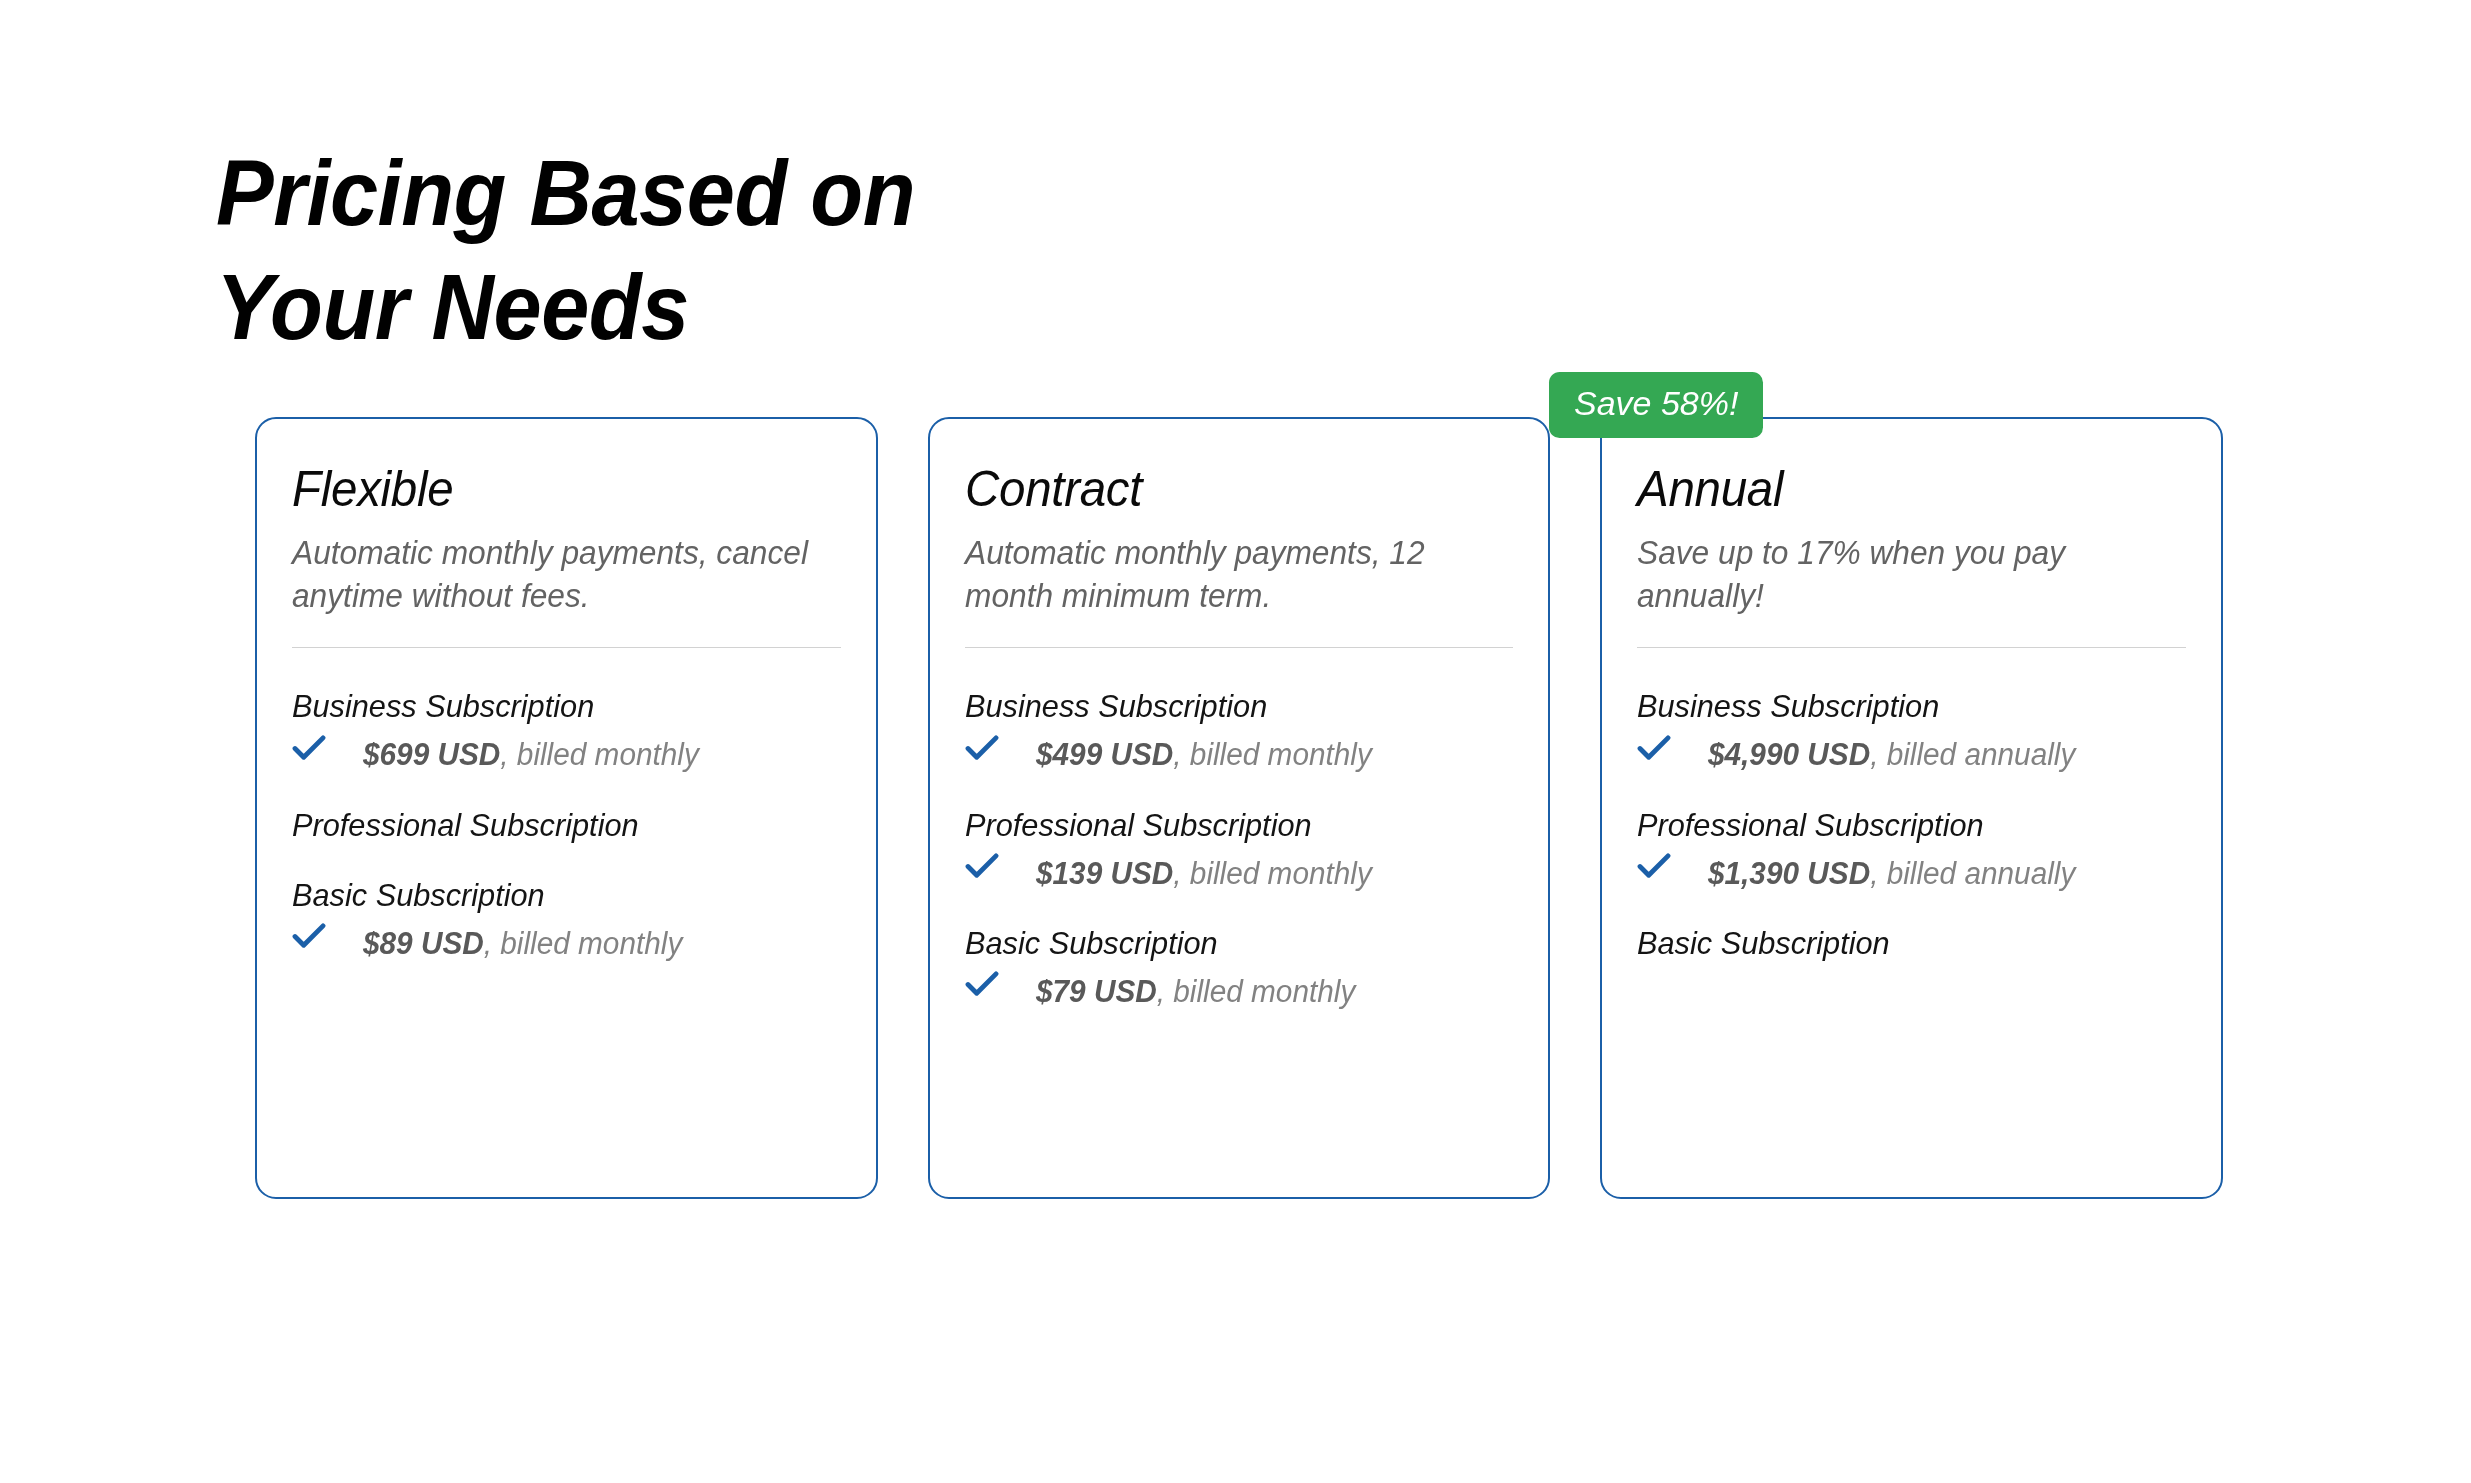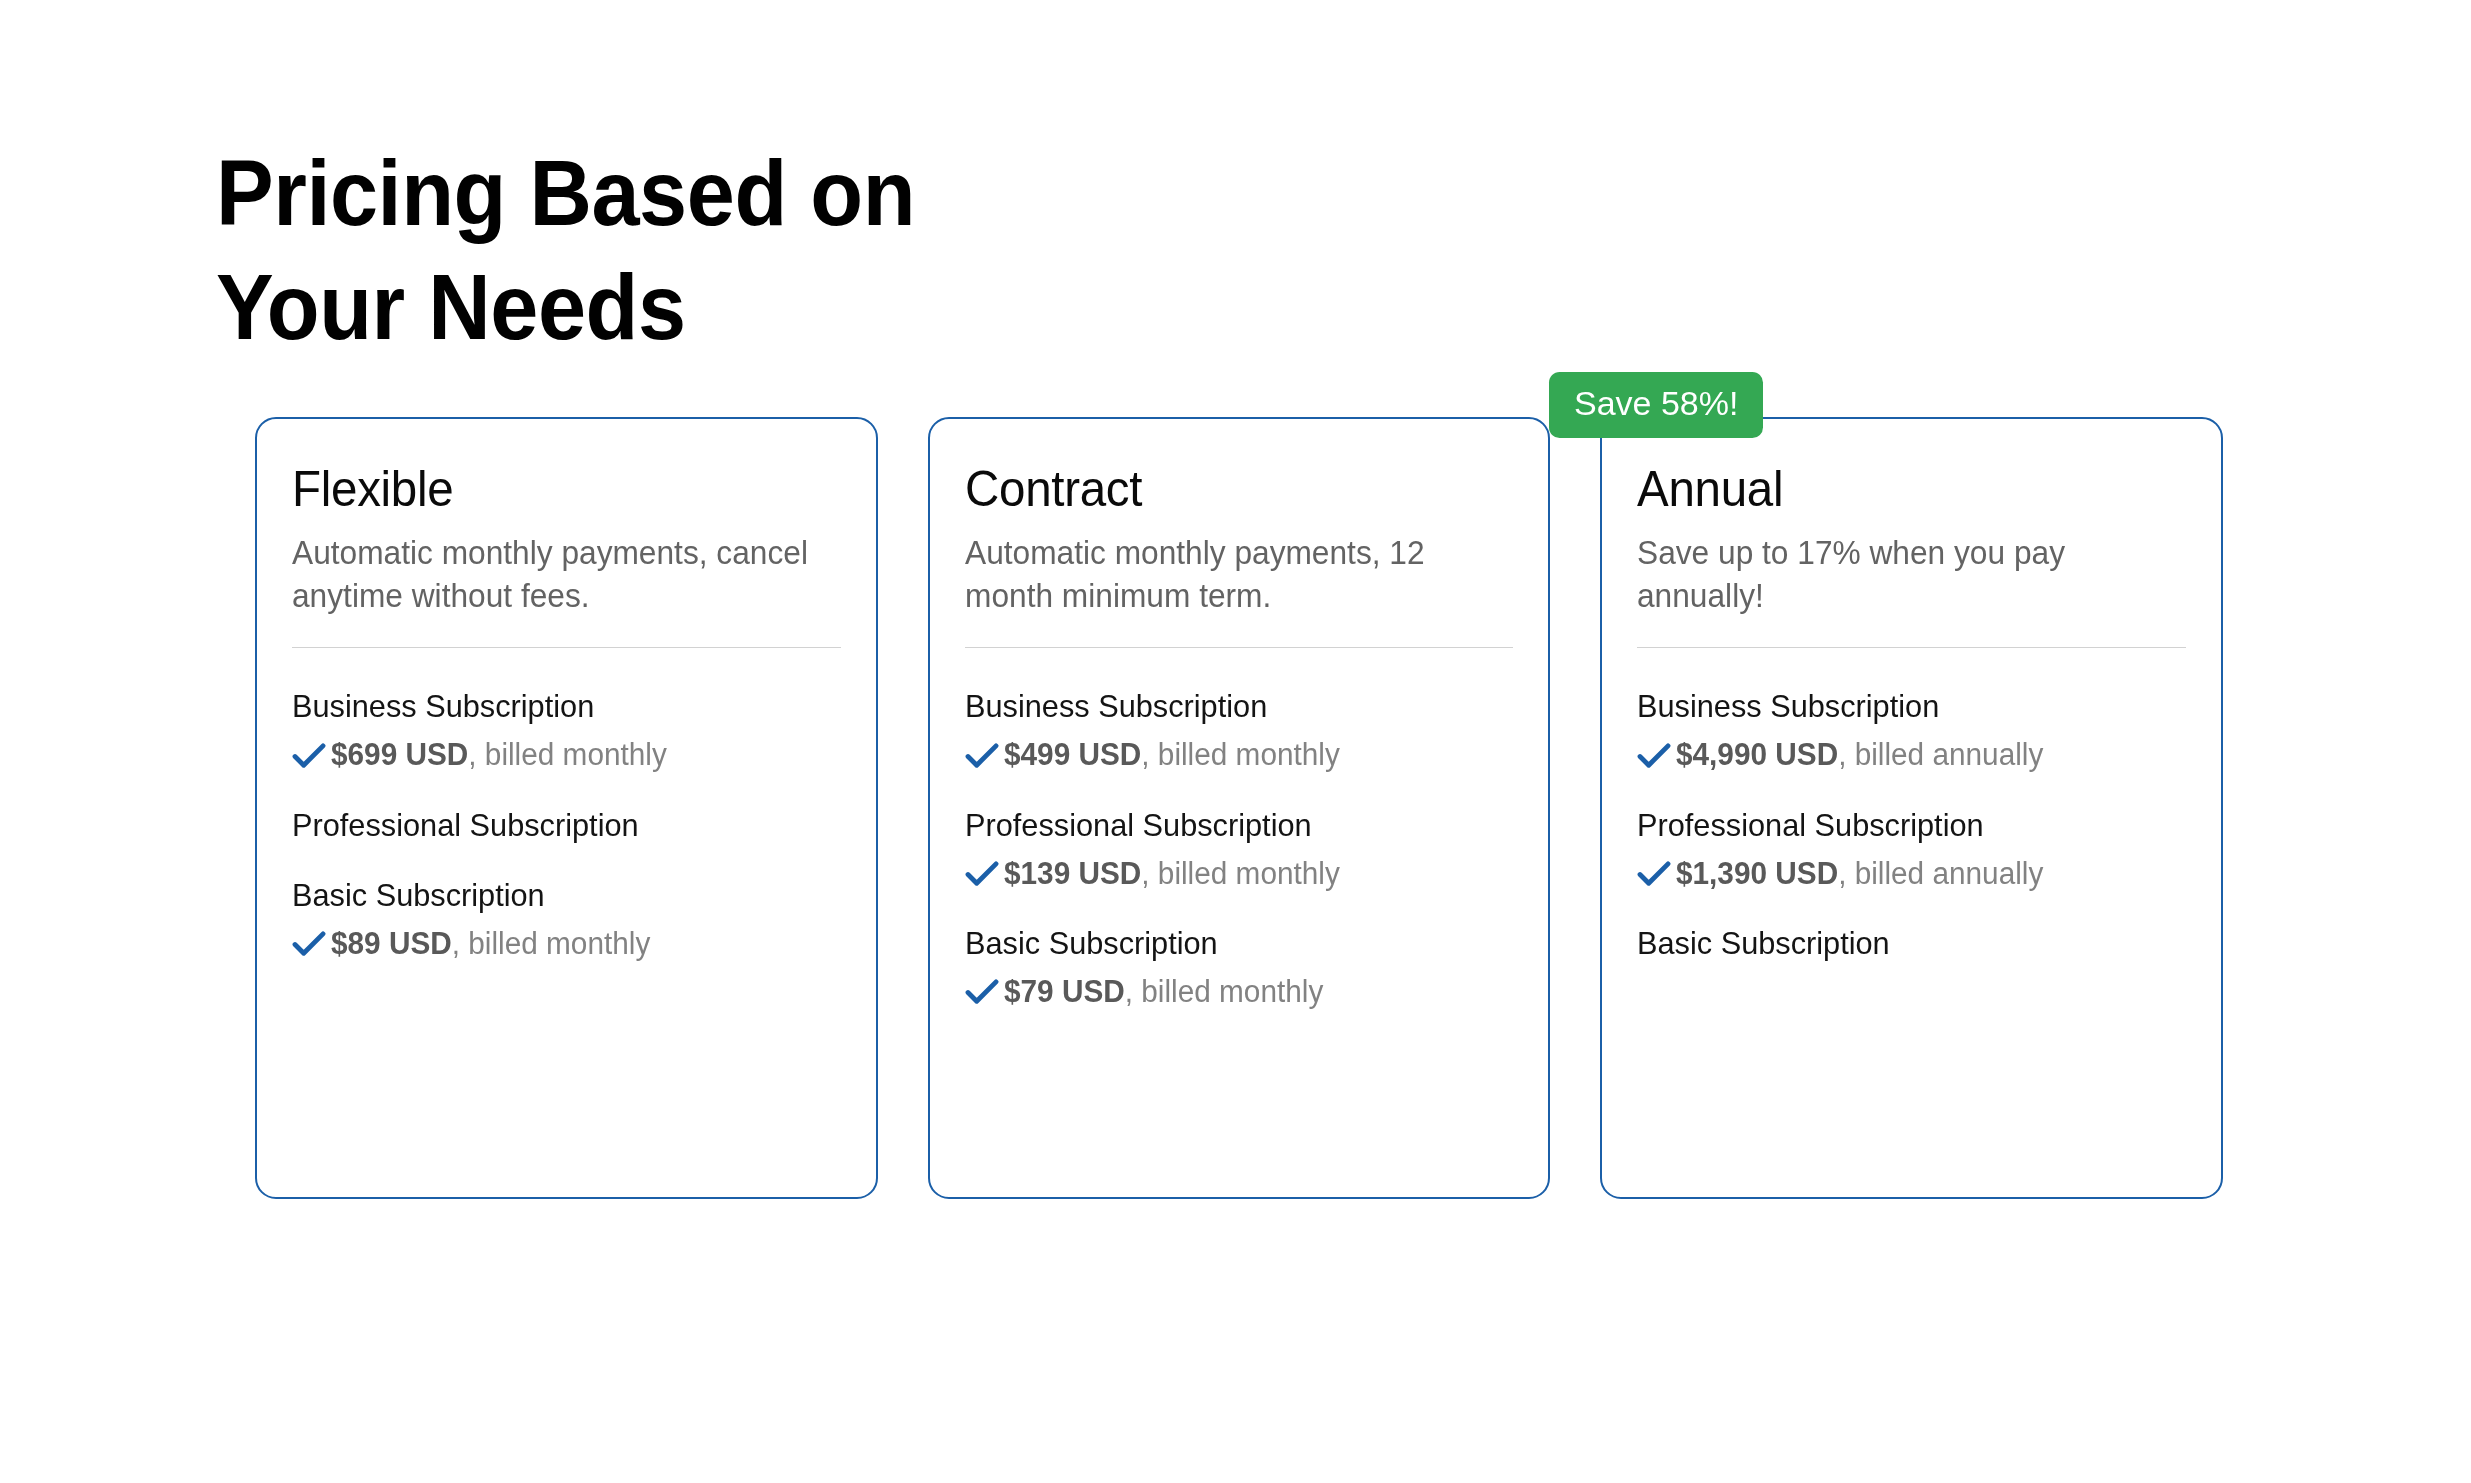--- a/index.html
+++ b/index.html
@@ -12,20 +12,21 @@
     background: #ffffff;
     font-family: "Liberation Sans", sans-serif;
     -webkit-font-smoothing: antialiased;
     overflow: hidden;
   }
 
   .page {
     position: relative;
     width: 2472px;
     height: 1483px;
+    font-style: italic;
   }
 
   
   .page-title {
     position: absolute;
     left: 216px;
     top: 75px;
     width: 1352px;
     font-size: 93px;
     line-height: 1.22;
@@ -104,22 +105,23 @@
     font-size: 32px;
     line-height: 1.2;
     font-weight: 400;
     color: #141414;
     transform: scaleX(0.96);
     transform-origin: left top;
   }
 
   .price-row {
     display: flex;
-    align-items: flex-end;
+    align-items: flex-start;
     margin-top: 10.6px;
+    gap: 32px;
   }
 
   .check-icon {
     flex: 0 0 auto;
     width: 39px;
     height: 29px;
     position: relative;
     top: -2.9px;
   }
   .check-icon svg {

